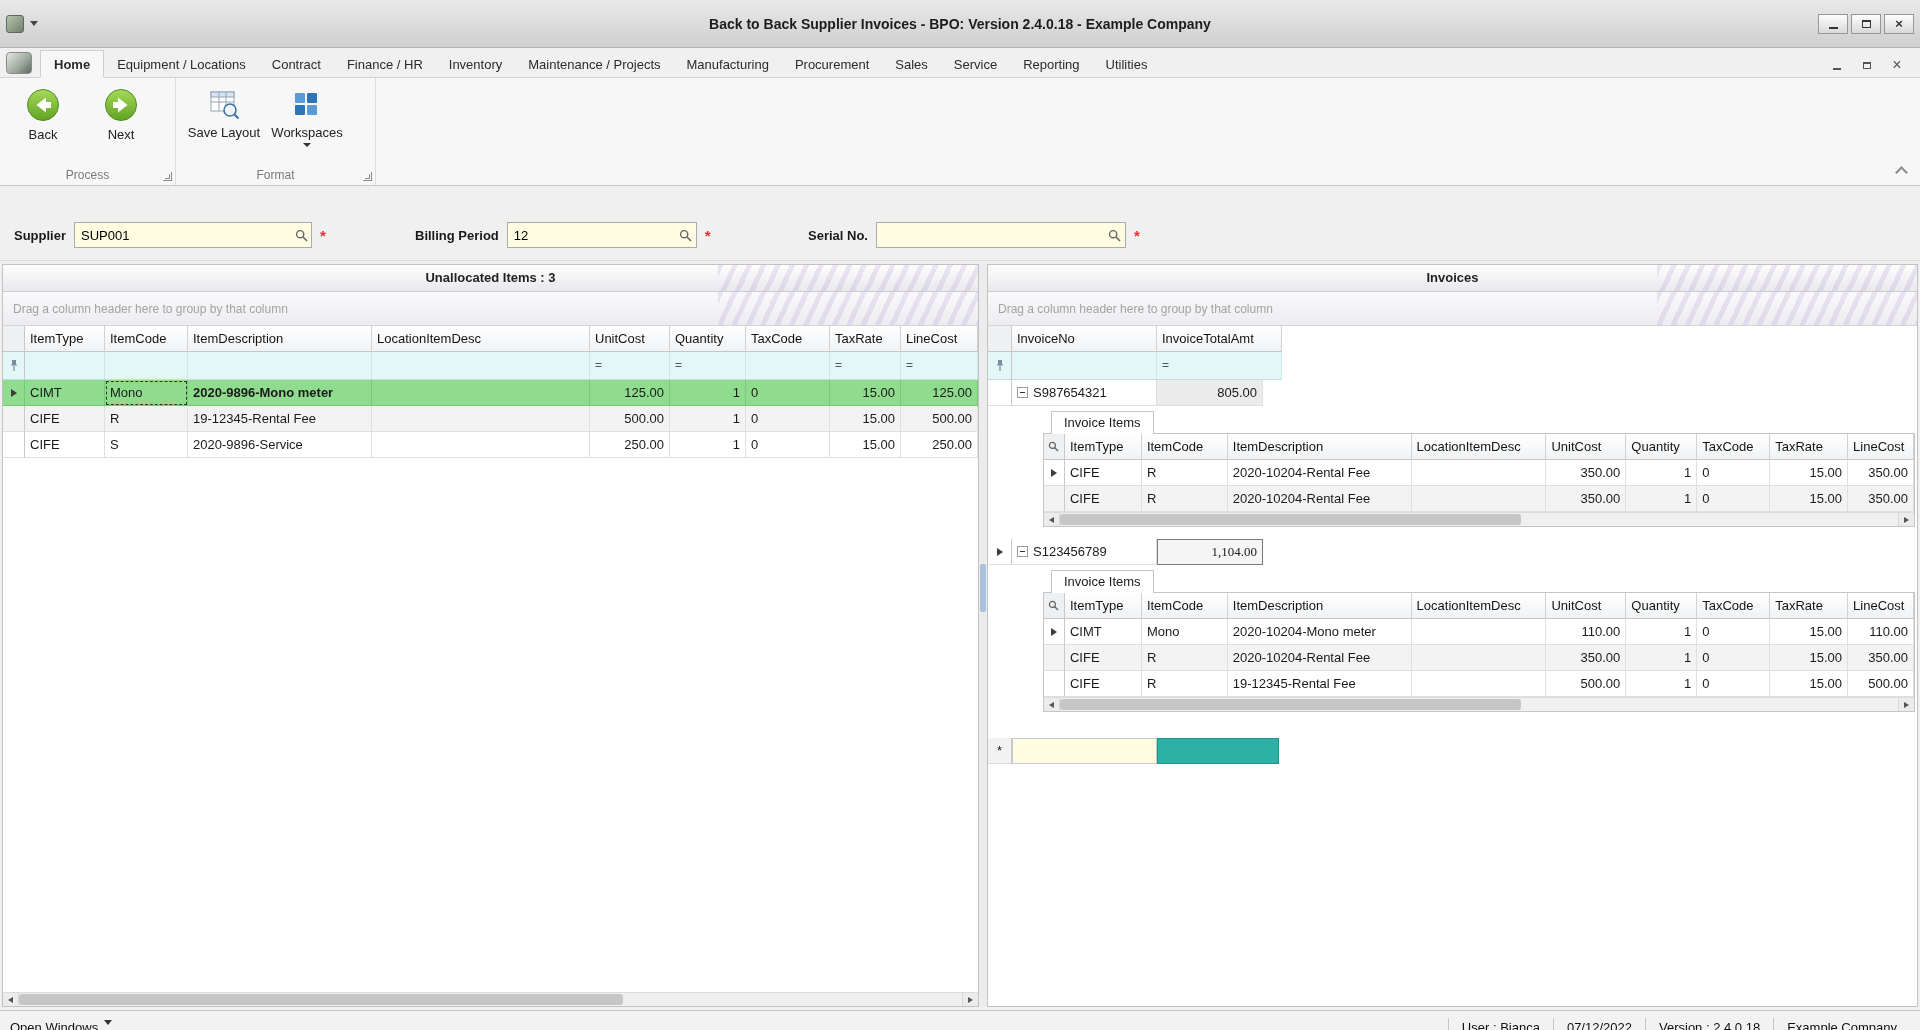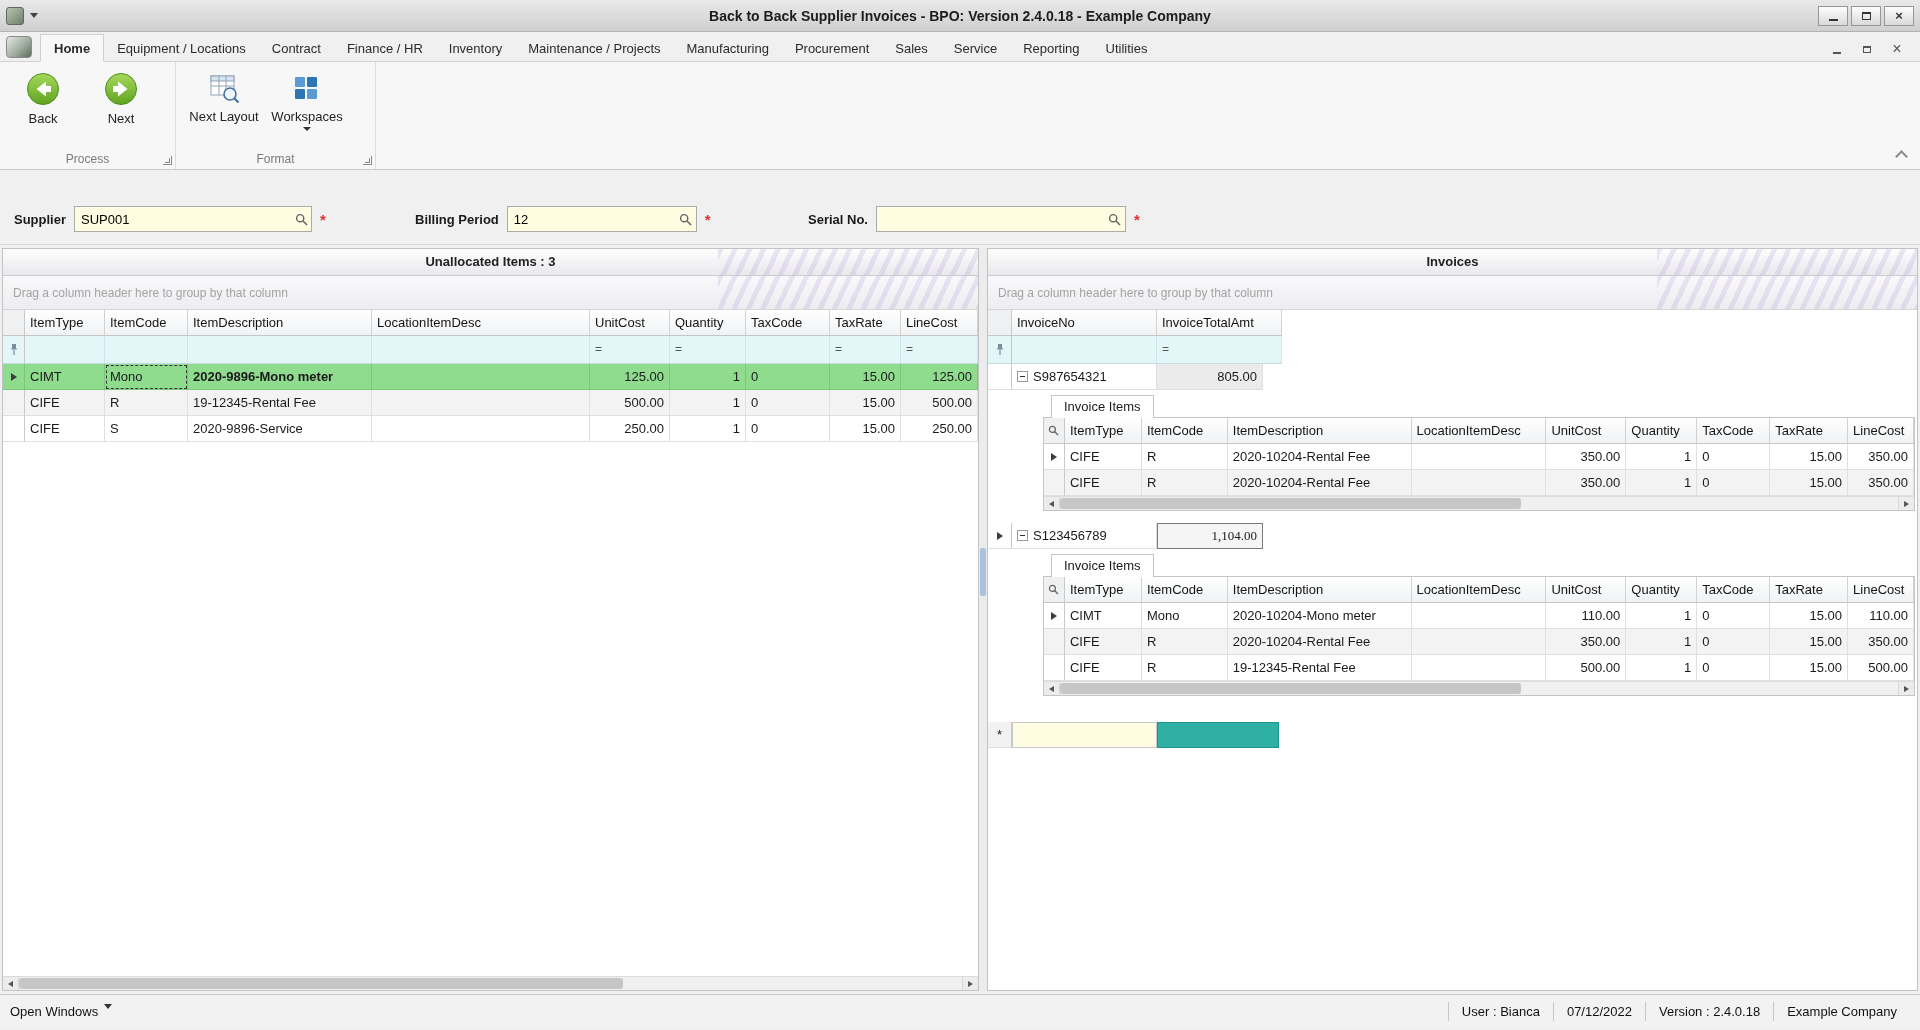--- a/index.html
+++ b/index.html
@@ -1,19 +1,19 @@
 <!DOCTYPE html>
 <html style="--selection-green: #8fdc8f; --teal-cell: #2fb0a5; --field-yellow: #fffde1; --required-red: #e03030; --accent-blue: #3b78c3;"><head>
 <meta charset="utf-8">
 <style>
   * { box-sizing: border-box; margin:0; padding:0; }
   html,body { width:1920px; height:1030px; overflow:hidden; font-family:"Liberation Sans",sans-serif; background:#f0f0f0; color:#1a1a1a; }
 
   
-  .titlebar { height:32px; background:linear-gradient(#e9e9e9,#cfcfcf); border-bottom:1px solid #b3b3b3; display:flex; align-items:center; position:relative; padding:0 6px; }
+  .titlebar { height:48px; background:linear-gradient(#e9e9e9,#cfcfcf); border-bottom:1px solid #b3b3b3; display:flex; align-items:center; position:relative; padding:0 6px; }
   .app-icon { width:18px; height:18px; border-radius:3px; background:linear-gradient(135deg,#b8c4b0,#6f7f6a); border:1px solid #5c6a58; margin-right:4px; }
   .qat-caret { width:0; height:0; border-left:4px solid transparent; border-right:4px solid transparent; border-top:5px solid #444; margin-left:2px; }
   .title-text { position:absolute; left:0; right:0; text-align:center; font-size:14px; font-weight:bold; color:#1c1c1c; pointer-events:none; }
   .win-controls { margin-left:auto; display:flex; gap:3px; z-index:2; }
   .wbtn { width:30px; height:20px; border:1px solid #979797; background:linear-gradient(#fdfdfd,#d9d9d9); display:flex; align-items:center; justify-content:center; font-size:13px; color:#333; }
   .glyph-min { width:9px; height:2px; background:#333; margin-top:8px; }
   .glyph-max { width:9px; height:8px; border:1px solid #333; border-top:2px solid #333; }
   .glyph-close { font-weight:bold; line-height:1; }
 
   
@@ -206,21 +206,21 @@
           <svg width="34" height="34" viewBox="0 0 34 34">
             <rect x="4" y="5" width="23" height="19" fill="#fff" stroke="#93a3b5"></rect>
             <rect x="4" y="5" width="23" height="5" fill="#d6e4f3" stroke="#93a3b5"></rect>
             <line x1="12" y1="5" x2="12" y2="24" stroke="#93a3b5"></line>
             <line x1="19" y1="5" x2="19" y2="24" stroke="#93a3b5"></line>
             <line x1="4" y1="15" x2="27" y2="15" stroke="#93a3b5"></line>
             <circle cx="23" cy="23" r="6" fill="#eef4fb" stroke="#44729f" stroke-width="1.6"></circle>
             <line x1="27.5" y1="27.5" x2="31.5" y2="31.5" stroke="#44729f" stroke-width="2.2"></line>
           </svg>
         </span>
-        <div class="rlabel">Next Layout</div>
+        <div class="rlabel">Save Layout</div>
       </div>
       <div class="rbtn">
         <span>
           <svg width="34" height="34" viewBox="0 0 34 34">
             <rect x="5" y="6" width="10" height="10" rx="1" fill="#5b9bd5"></rect>
             <rect x="17" y="6" width="10" height="10" rx="1" fill="#2e75b6"></rect>
             <rect x="5" y="18" width="10" height="10" rx="1" fill="#2e75b6"></rect>
             <rect x="17" y="18" width="10" height="10" rx="1" fill="#5b9bd5"></rect>
           </svg>
         </span>

